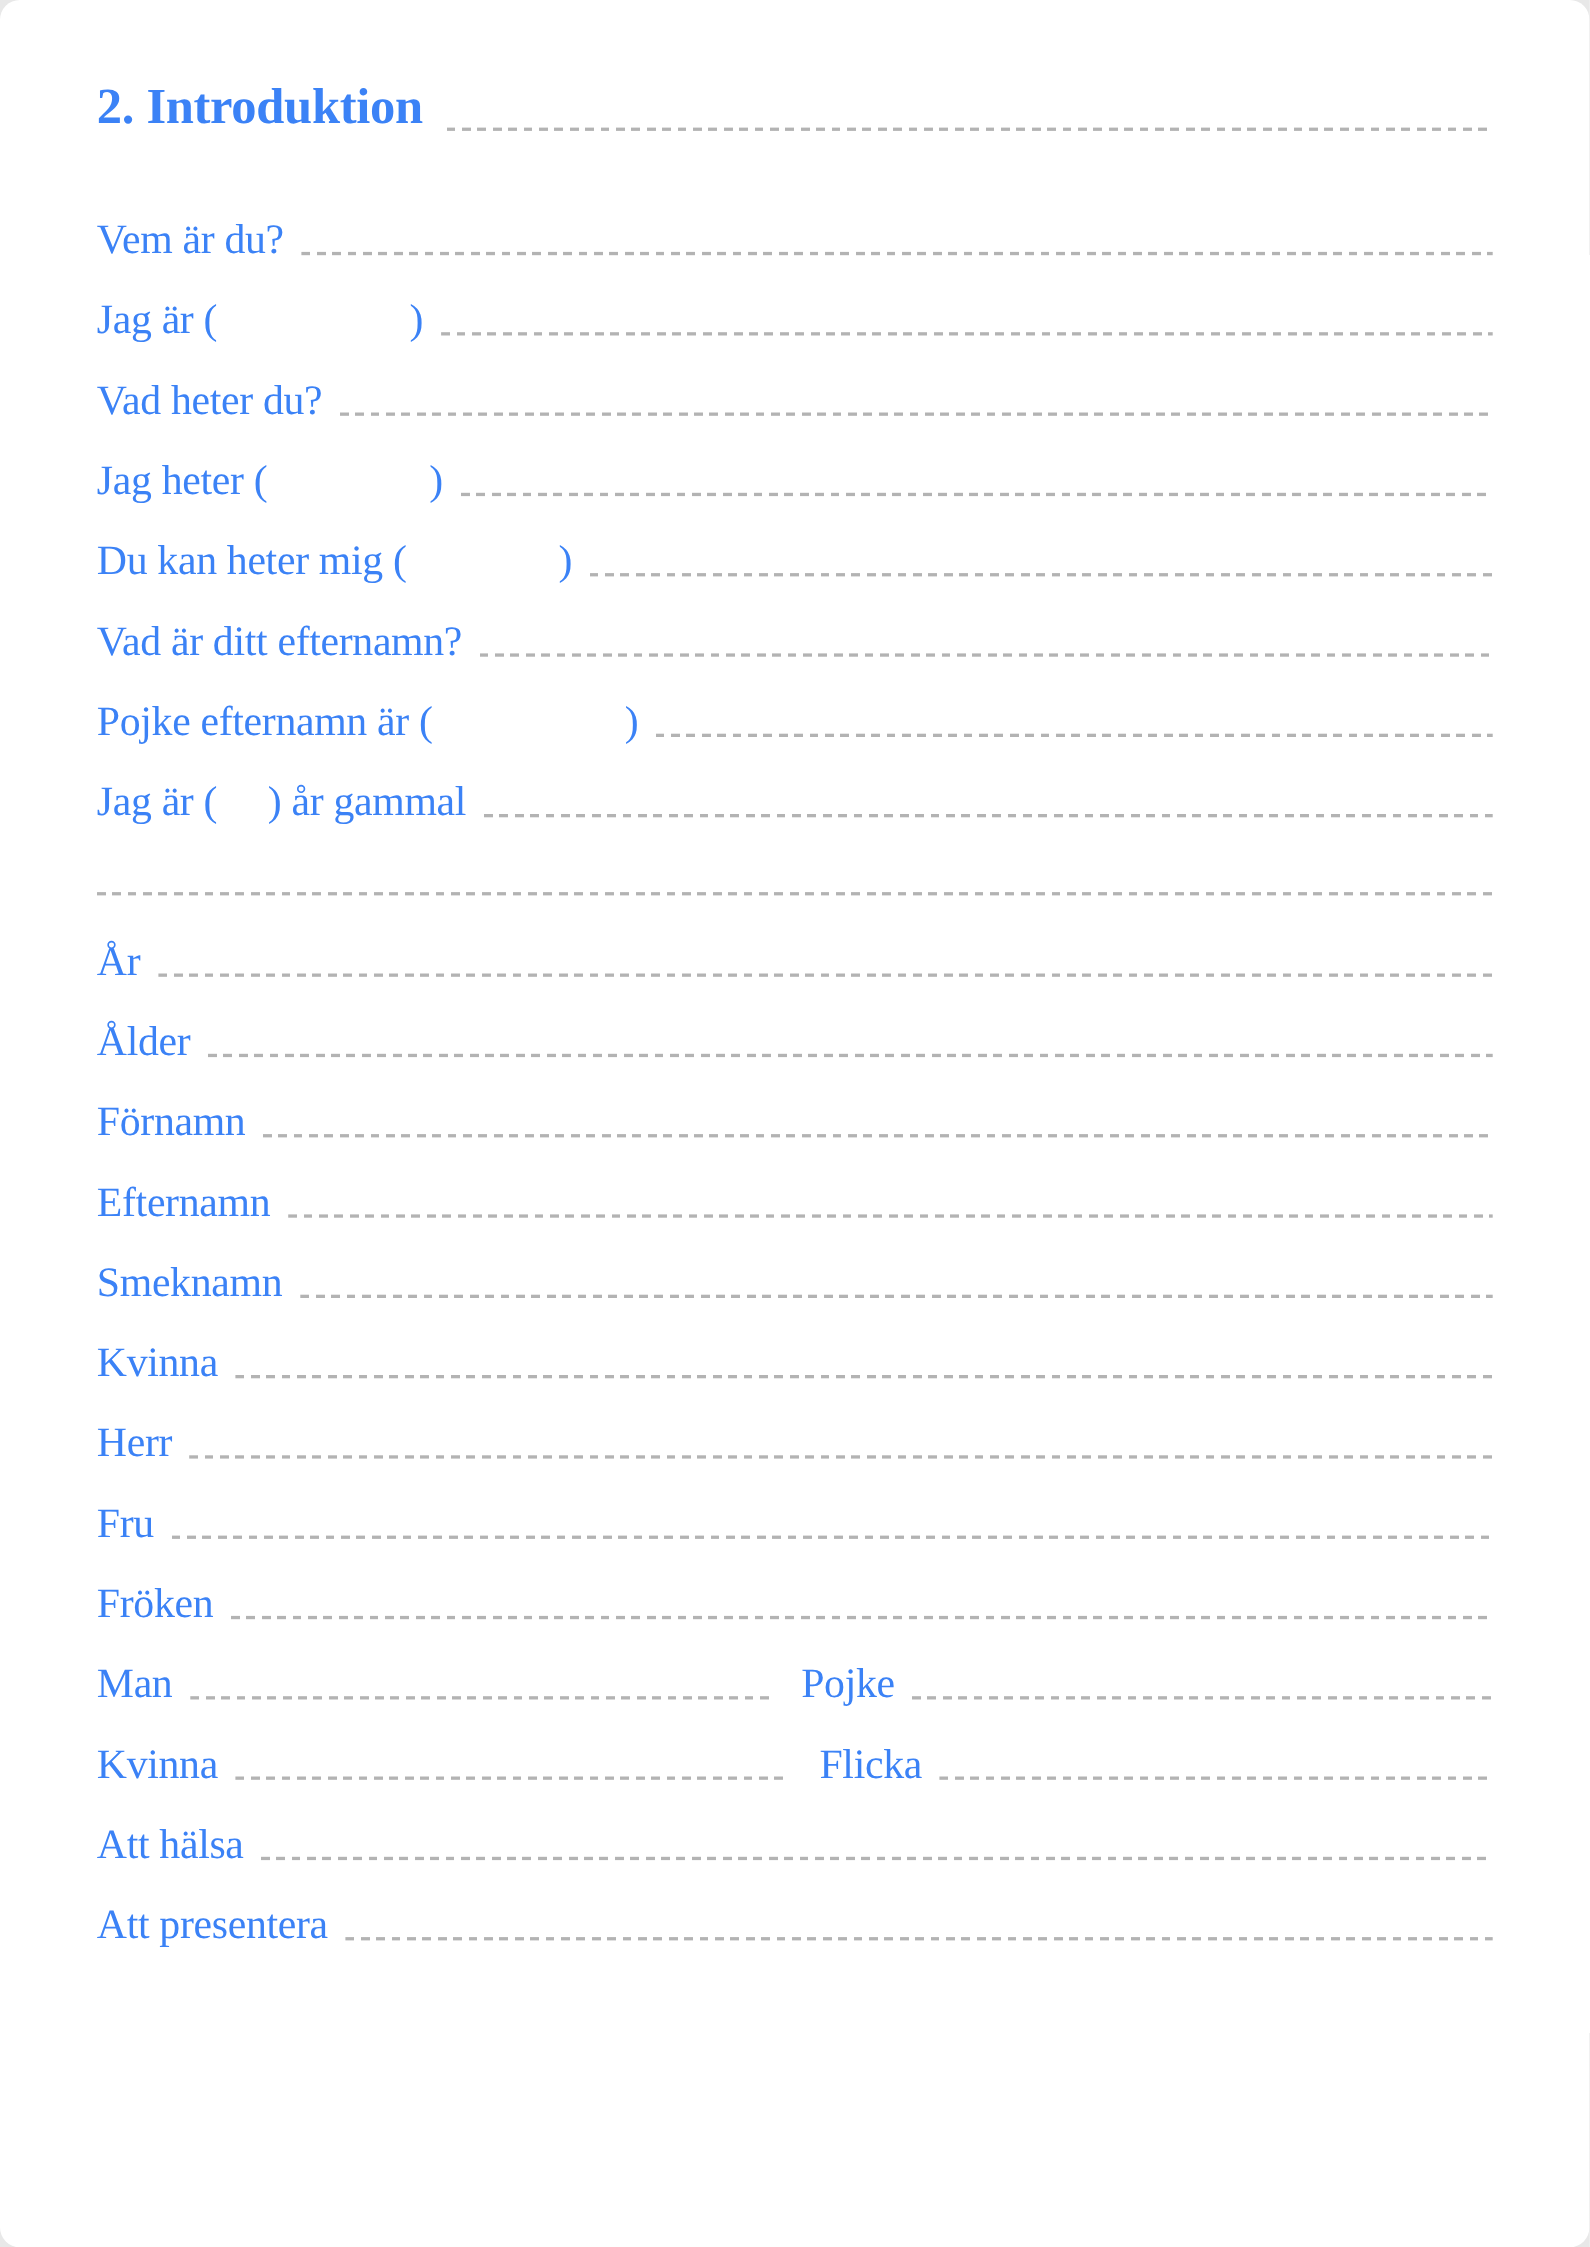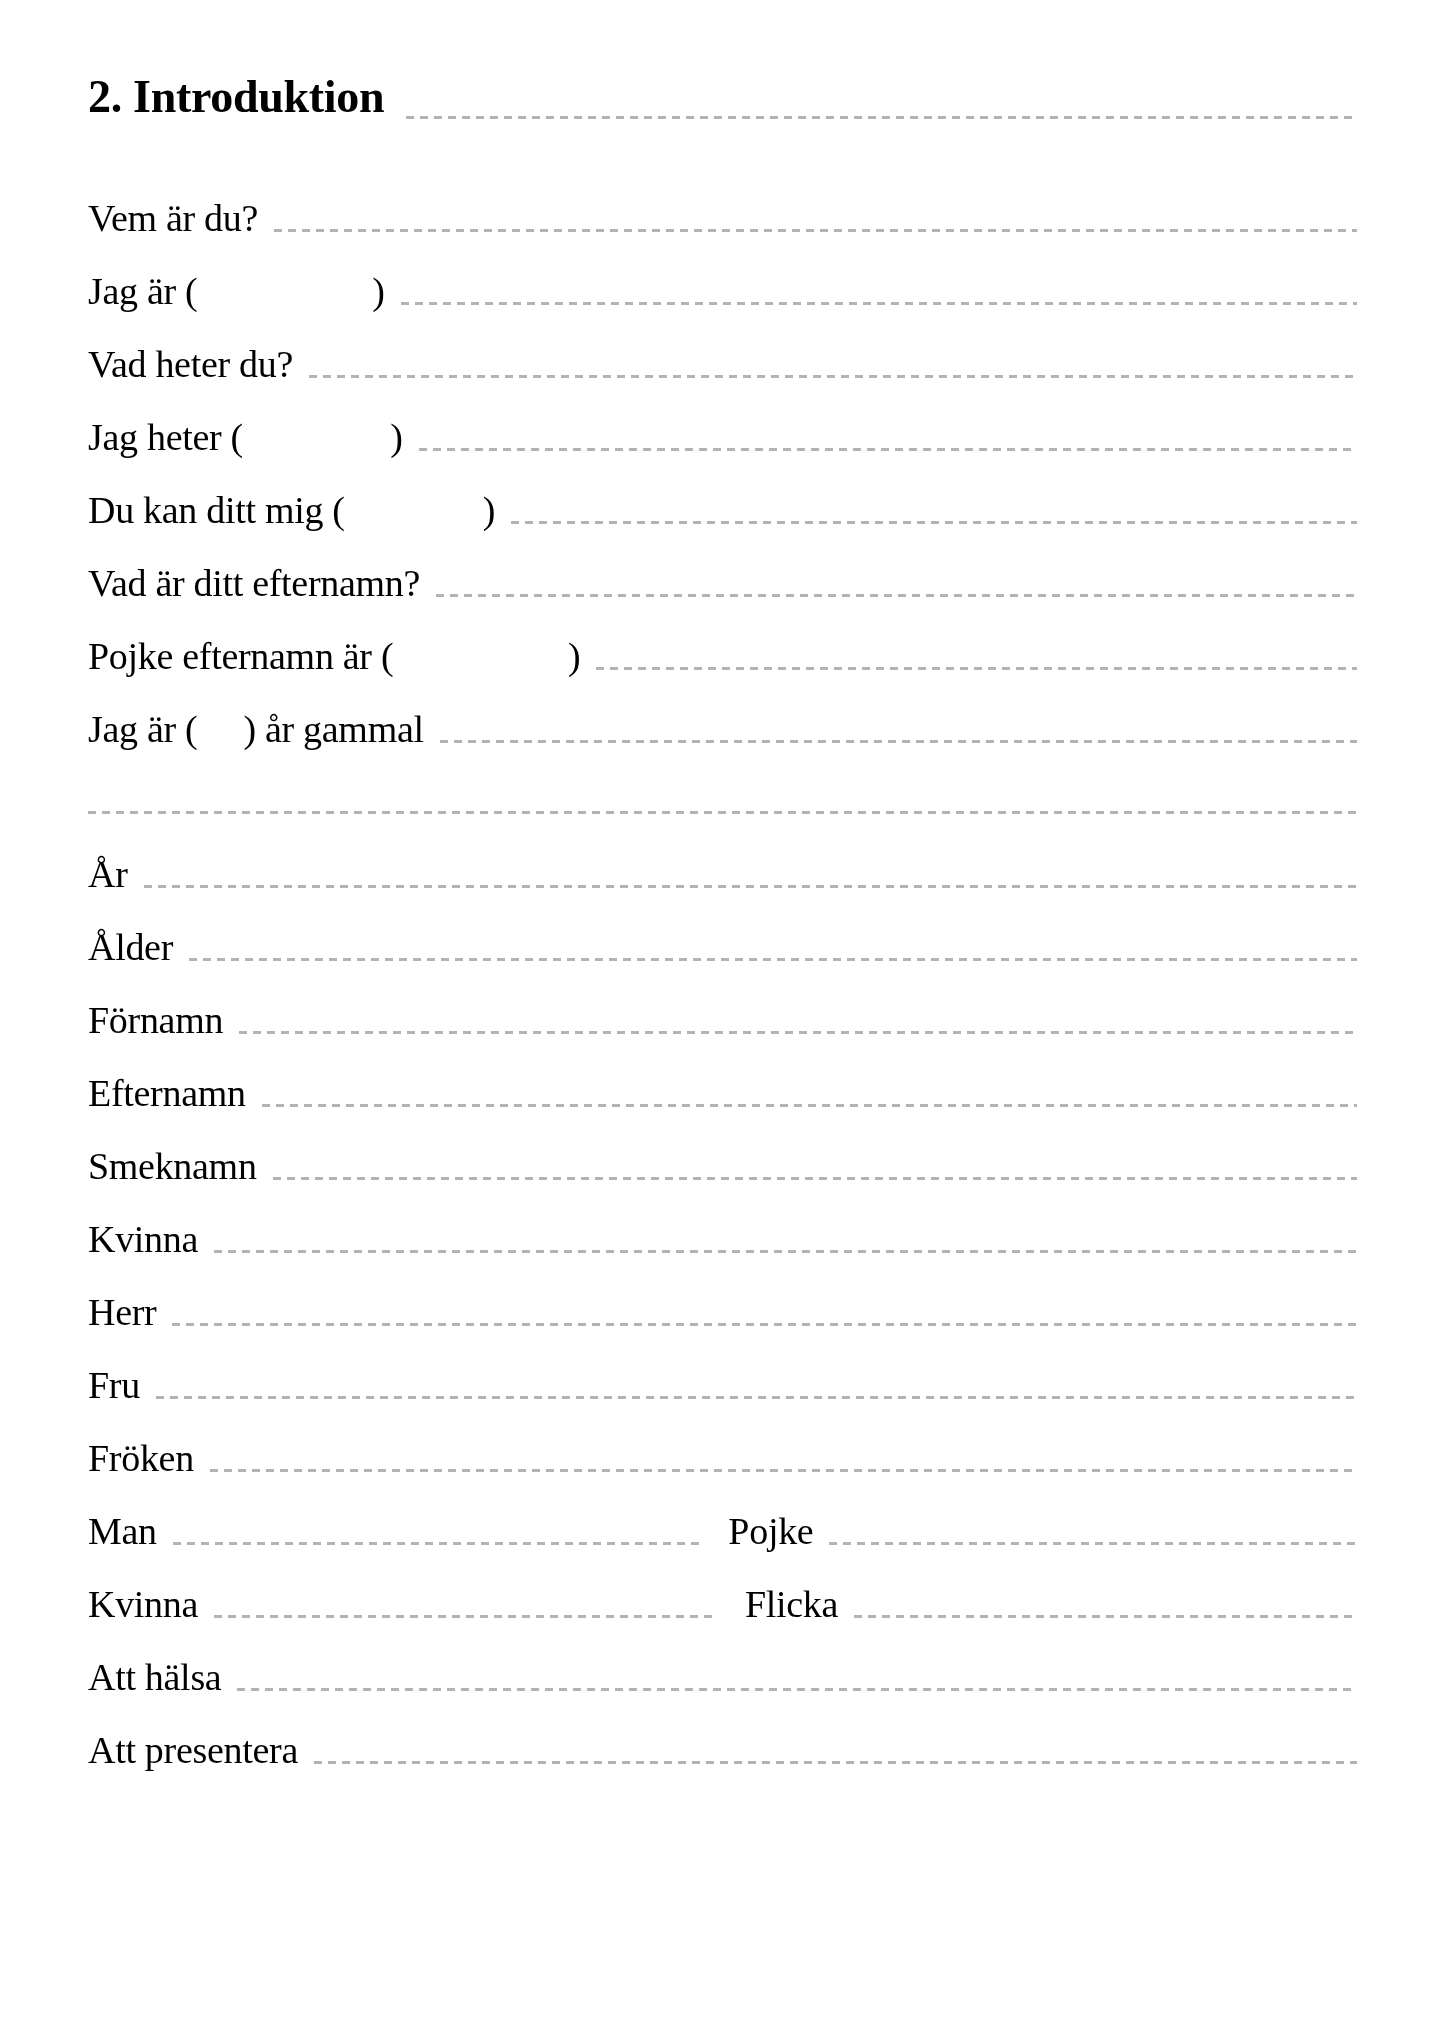--- a/index.html
+++ b/index.html
@@ -6,21 +6,22 @@
   .page {
     position: relative;
     width: 1445px;
     height: 2043px;
     margin: 0 auto;
     background: #ffffff;
     box-sizing: border-box;
     padding: 72px 88px 0 88px;
     overflow: hidden;
     font-family: "Liberation Serif", serif;
-    color: #000000;
+    color: #3b82f6;
+    border-radius: 18px;
   }
   .title-row {
     display: flex;
     align-items: flex-end;
     margin-bottom: 77px;
   }
   .title {
     margin: 0;
     font-family: "Liberation Serif", serif;
     font-weight: bold;
@@ -84,21 +85,21 @@
   </div>
   <div class="row">
     <span class="lbl">Vad heter du?</span>
     <div class="dots"></div>
   </div>
   <div class="row">
     <span class="lbl">Jag heter (                )</span>
     <div class="dots"></div>
   </div>
   <div class="row">
-    <span class="lbl">Du kan ditt mig (               )</span>
+    <span class="lbl">Du kan heter mig (               )</span>
     <div class="dots"></div>
   </div>
   <div class="row">
     <span class="lbl">Vad är ditt efternamn?</span>
     <div class="dots"></div>
   </div>
   <div class="row">
     <span class="lbl">Pojke efternamn är (                   )</span>
     <div class="dots"></div>
   </div>

